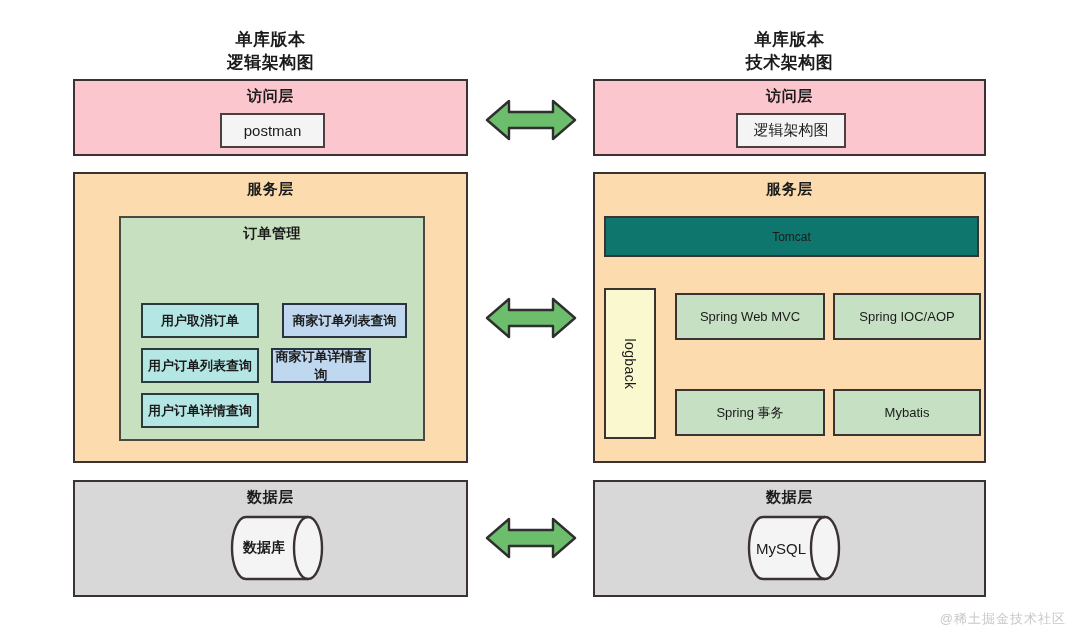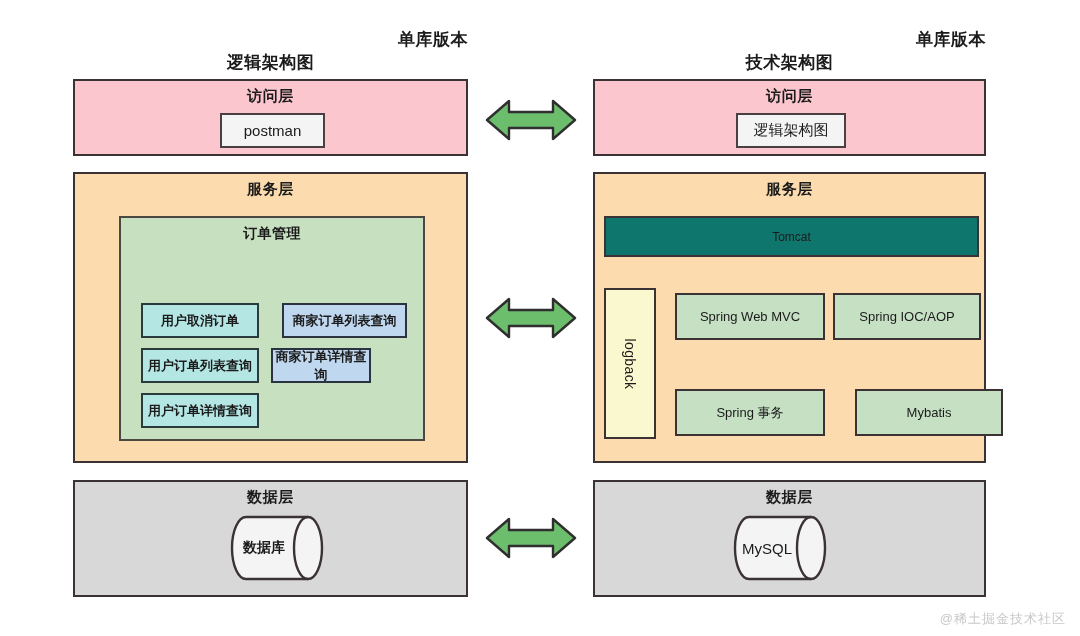--- a/index.html
+++ b/index.html
@@ -23,21 +23,21 @@
   
   .col-title {
     position: absolute;
     text-align: center;
     font-size: 17px;
     font-weight: 700;
     line-height: 1.36;
     color: #1b1b1b;
     letter-spacing: .5px;
   }
-  .col-title .l1 { display: block; text-align: right; }
+  .col-title .l1 { display: block; }
   .col-title .l2 { display: block; }
 
   
   .panel {
     position: absolute;
     border: 2px solid #3b3234;
     box-sizing: border-box;
   }
   .panel-title {
     position: absolute;
@@ -211,27 +211,27 @@
 
     <div class="node node-tomcat" style="left:9px; top:42px; width:375px; height:41px;">Tomcat</div>
 
     <div class="node node-yellow" style="left:9px; top:114px; width:52px; height:151px;">
       <span class="vert-label">logback</span>
     </div>
 
     <div class="node node-green" style="left:80px; top:119px; width:150px; height:47px;">Spring Web MVC</div>
     <div class="node node-green" style="left:238px; top:119px; width:148px; height:47px;">Spring IOC/AOP</div>
     <div class="node node-green" style="left:80px; top:215px; width:150px; height:47px;">Spring 事务</div>
-    <div class="node node-green" style="left:238px; top:215px; width:148px; height:47px;margin-left:22px;">Mybatis</div>
+    <div class="node node-green" style="left:238px; top:215px; width:148px; height:47px;">Mybatis</div>
   </div>
 
   <div class="panel gray" style="left:593px; top:480px; width:393px; height:117px;">
     <div class="panel-title">数据层</div>
 
-    <div class="cyl" style="left:138px; top:33px; width:94px; height:66px;">
+    <div class="cyl" style="left:152px; top:33px; width:94px; height:66px;">
       <svg width="94" height="66" viewBox="0 0 94 66" aria-hidden="true">
         <path d="M16,2 H78 a14,31 0 0 1 0,62 H16 a14,31 0 0 1 0,-62 Z" fill="#f4f4f4" stroke="#3b3234" stroke-width="2.4"></path>
         <path d="M78,2 a14,31 0 0 0 0,62" fill="none" stroke="#3b3234" stroke-width="2.4"></path>
       </svg>
       <div class="cyl-text latin">MySQL</div>
     </div>
   </div>
 
   <div class="watermark">@稀土掘金技术社区</div>
 

